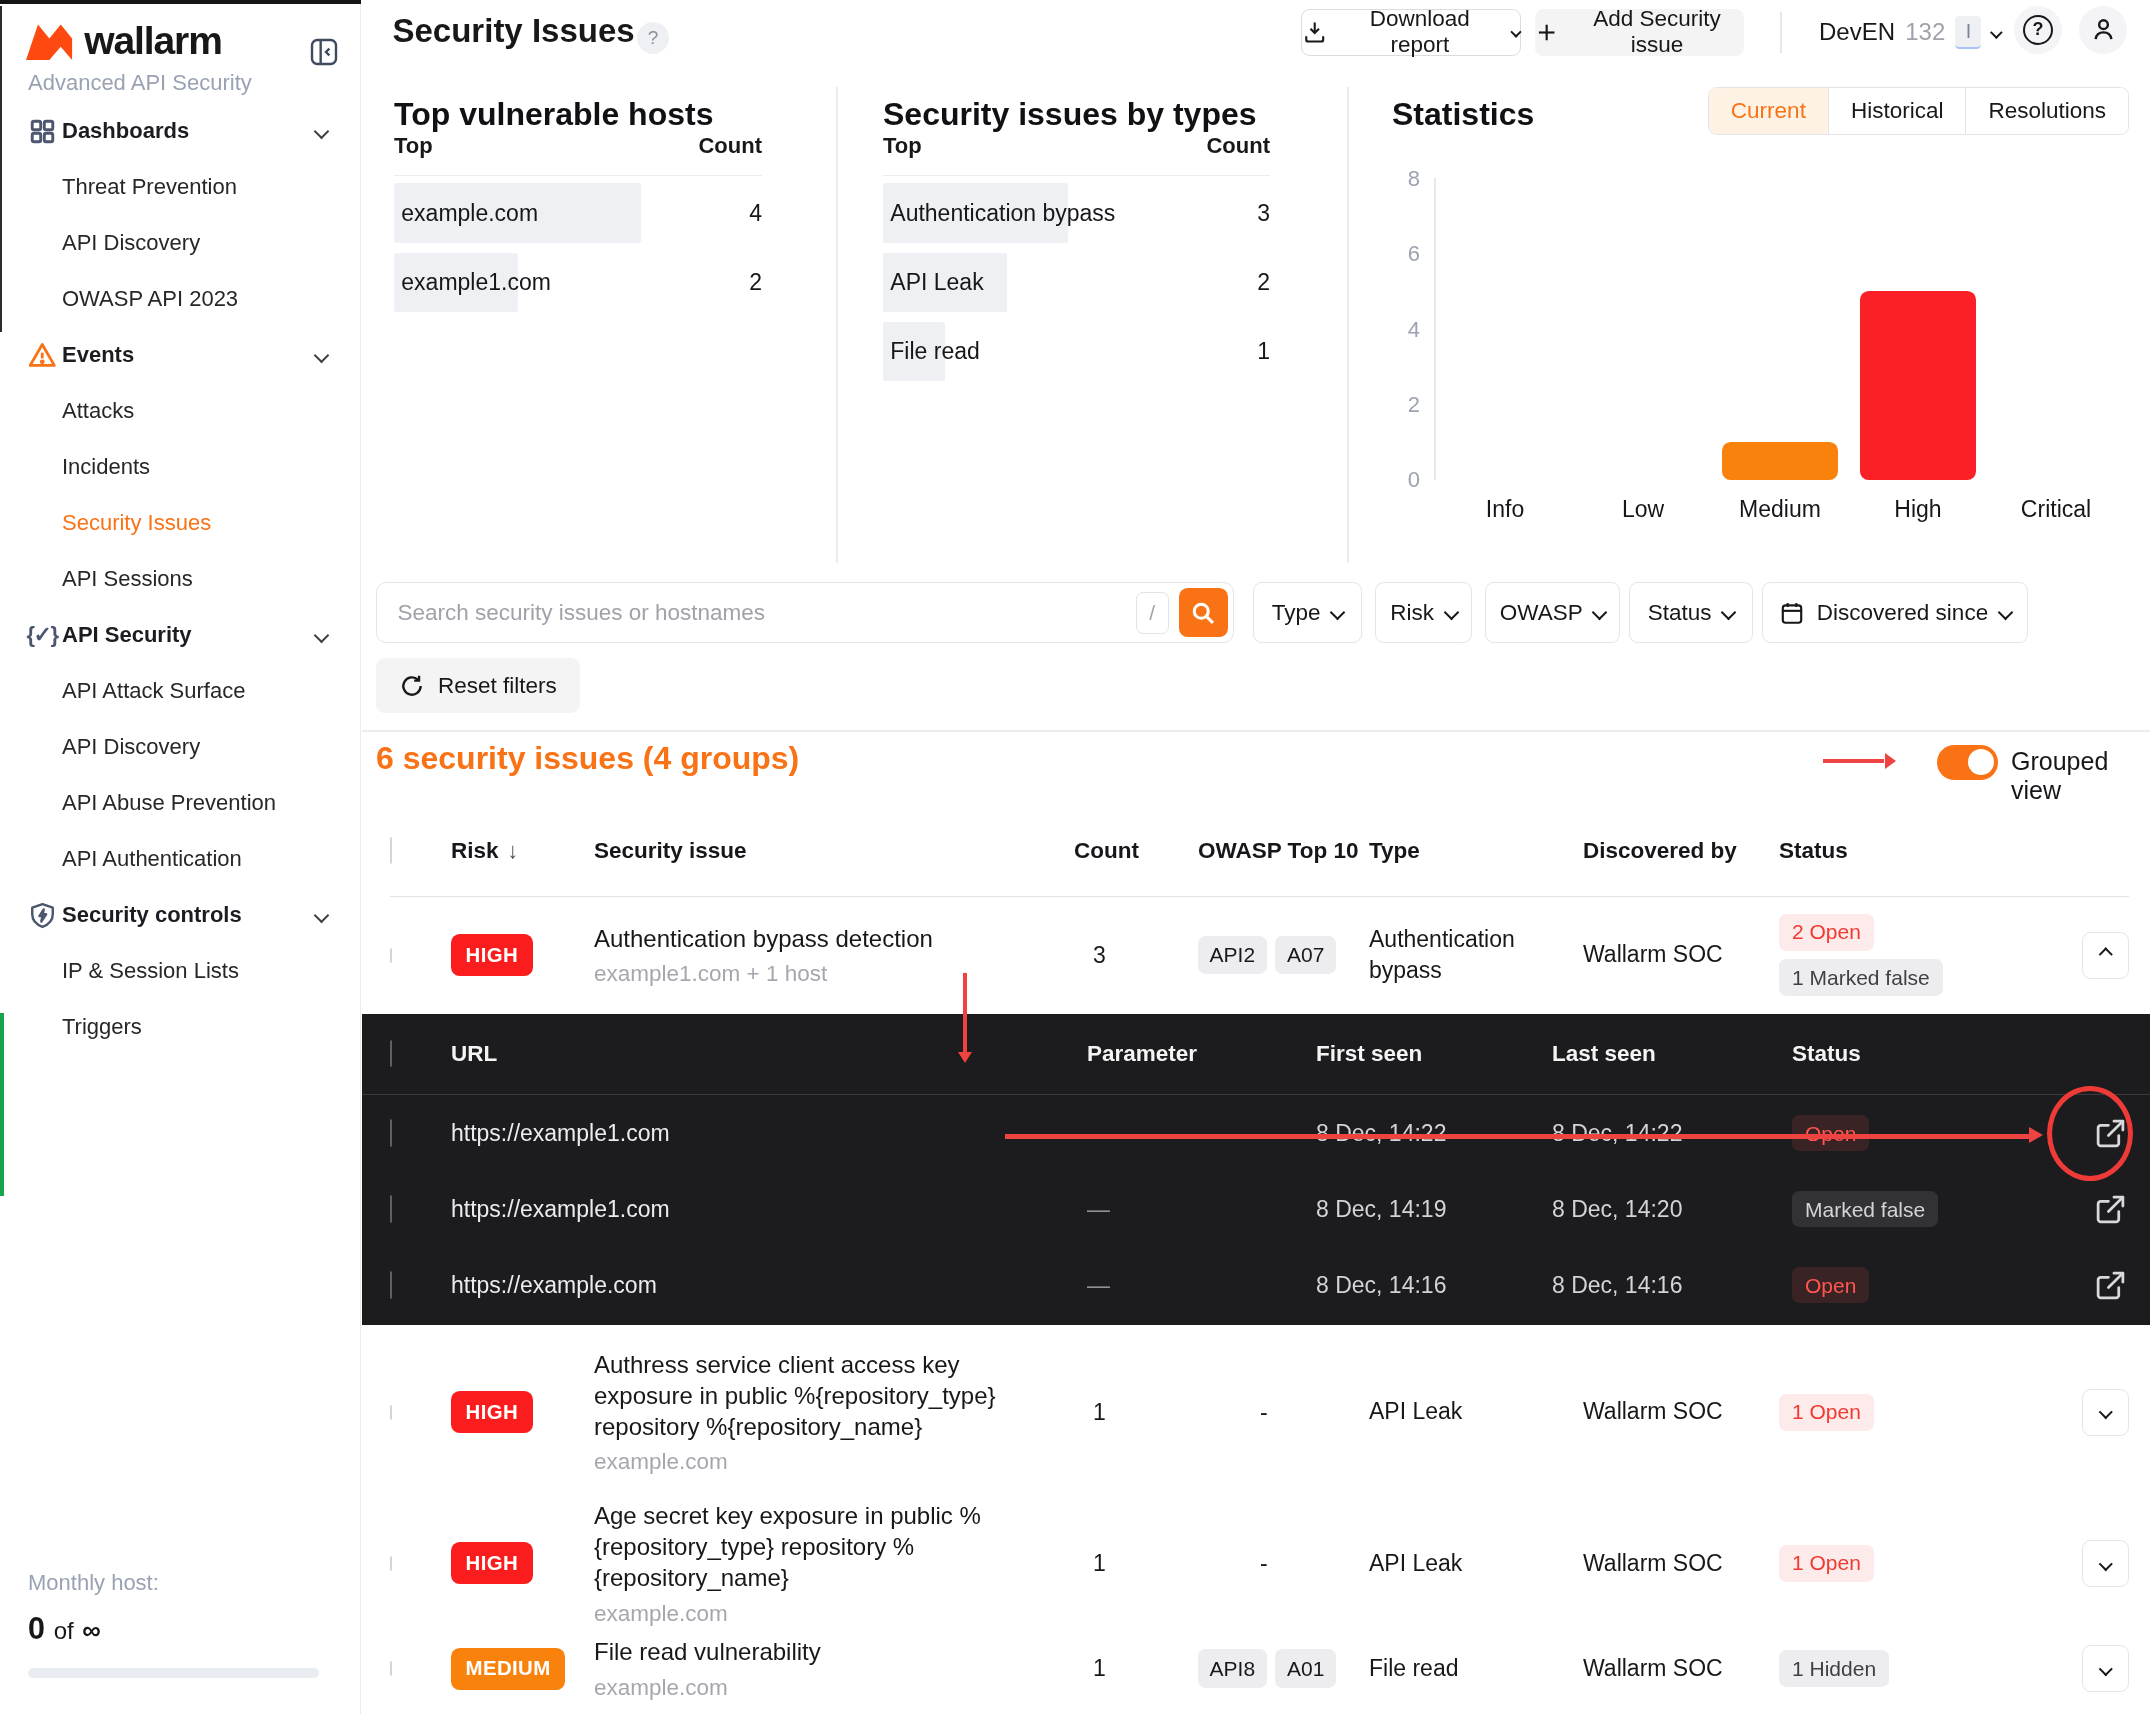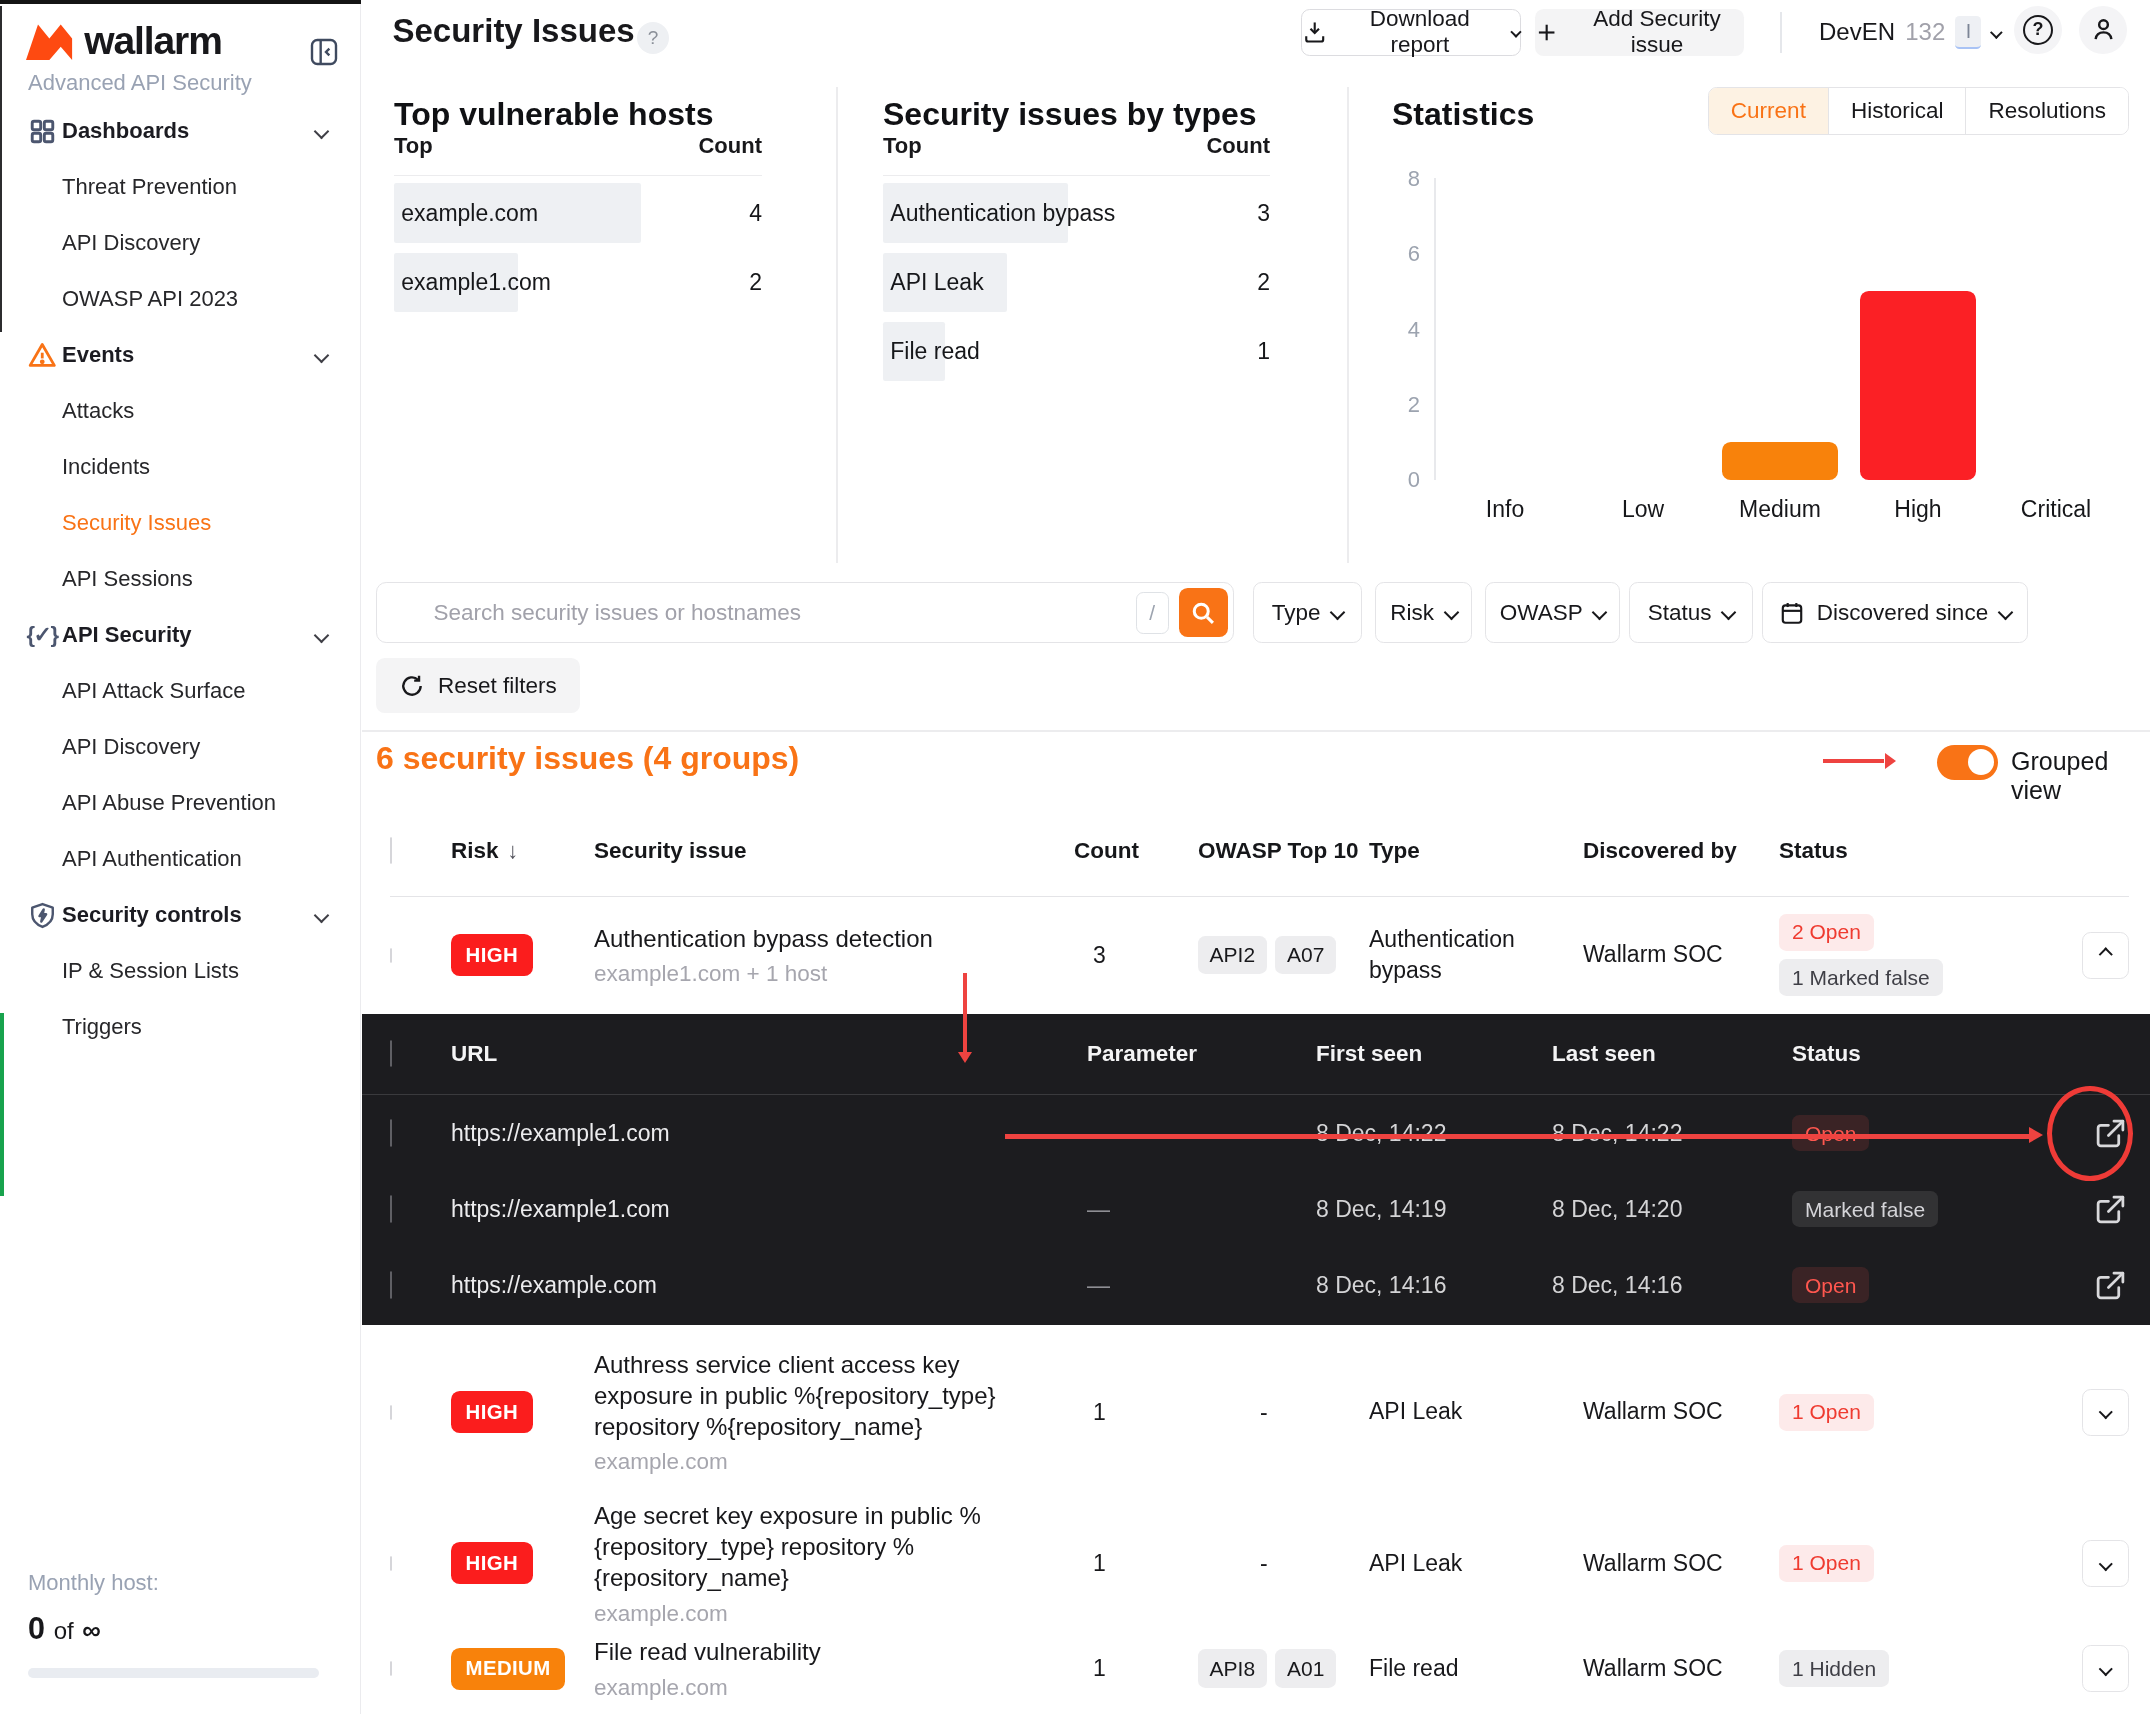--- a/index.html
+++ b/index.html
@@ -90,21 +90,21 @@
 
   .chart { position:absolute; left:0; top:91px; right:0; height:364px; }
   .yaxis { position:absolute; left:0; top:0; width:28px; height:302px; }
   .ytick { position:absolute; right:0; font-size:22px; color:#9ca3af; }
   .plot { position:absolute; left:42px; top:0; width:689px; height:302px; border-left:2.2px solid #e8e9ec;text-decoration:underline; }
   .bar { position:absolute; bottom:0; width:116px; border-radius:8.7px; }
   .cat { position:absolute; top:318px; width:138px; text-align:center; font-size:23px; color:#16171a; }
 
   
   .search-box { position:absolute; left:14px; top:582px; width:858px; height:61px;
-                border:1.5px solid #e4e4e7; border-radius:10.2px; display:flex; align-items:center; background:#fff;padding-left:36px; }
+                border:1.5px solid #e4e4e7; border-radius:10.2px; display:flex; align-items:center; background:#fff; }
   .search-input { flex:1; border:none; outline:none; font-size:22.5px; color:#18181b; padding-left:20.4px;
                   font-family:inherit; background:transparent; }
   .search-input::placeholder { color:#a1a1aa; }
   .kbd { width:33px; height:42px; border:1.5px solid #dfe2e6; border-radius:7.3px; color:#9ca3af; font-size:21px;
          display:flex; align-items:center; justify-content:center; margin-right:10.2px; }
   .search-btn { width:49px; height:49px; background:#f97316; border-radius:8.7px; margin-right:5.1px;
                 display:flex; align-items:center; justify-content:center; cursor:pointer; }
   .filter-btn { position:absolute; top:582px; height:61px; border:1.5px solid #e4e4e7; border-radius:8.7px;
                 background:#fff; display:flex; align-items:center; justify-content:center; gap:11.6px;
                 font-size:22.5px; color:#18181b; cursor:pointer; font-family:inherit; }

